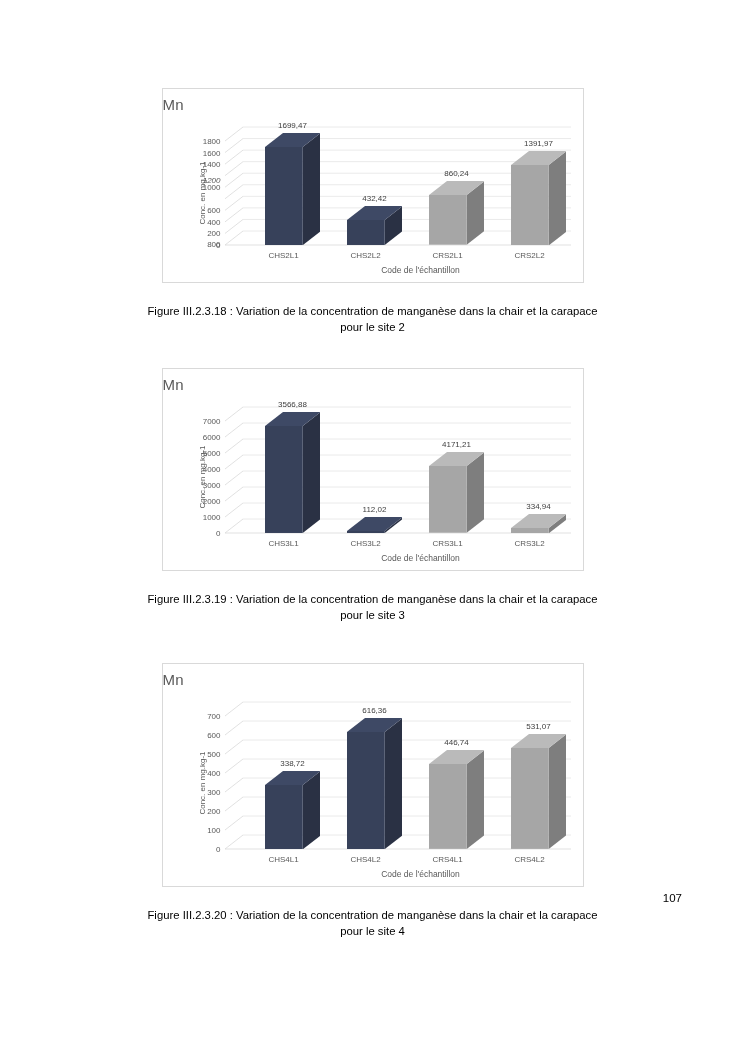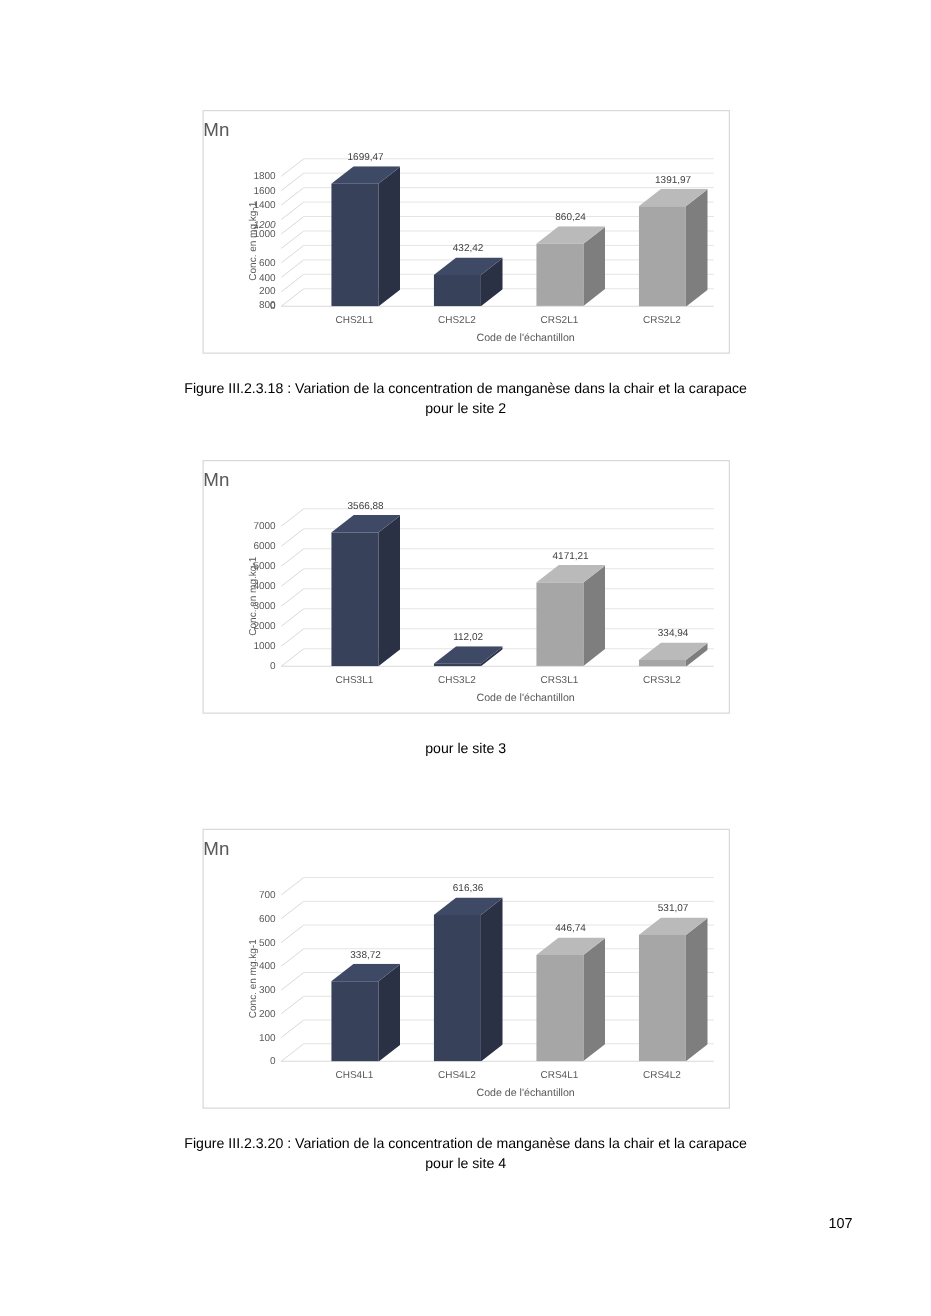--- a/index.html
+++ b/index.html
@@ -96,21 +96,21 @@
     margin:0 auto;
     text-align:center;
     font-size:11.3px;
     line-height:1.45;
     color:#000;
     font-family:"Liberation Sans", sans-serif;
   }
   .page-number{
     position:absolute;
     right:63px;
-    top:973px;
+    top:892px;
     font-size:11.5px;
     color:#000;
   }
 </style>
 </head>
 <body>
 
 <div class="page">
 
   <div class="figure-block" style="top:88px;">
@@ -269,20 +269,21 @@
           <div class="xlabels" style="top: 146px;">
             <div class="xl" style="width: 82px; left: 80px;">CHS3L1</div>
             <div class="xl" style="width: 82px; left: 162px;">CHS3L2</div>
             <div class="xl" style="width: 82px; left: 244px; text-align: center;">CRS3L1</div>
             <div class="xl" style="width: 82px; left: 326px;">CRS3L2</div>
           </div>
           <div class="xtitle" style="top: 160px;">Code de l'échantillon</div>
         </div>
     </div>
     <div class="caption" style="margin-top:20px;">
+      <div>Figure III.2.3.19 : Variation de la concentration de manganèse dans la chair et la carapace</div>
       <div>pour le site 3</div>
     </div>
   </div>
 
   <div class="figure-block" style="top:663px;">
     <div class="chart-frame" style="width:422px;height:224px;">
       <div class="chart-title">Mn</div>
       <div class="plot-wrap" id="pw2" style="height:199px;">
           <div class="ytitle" style="top: 94.5px;">Conc. en mg.kg-1</div>
           <div class="ylabels" style="top: 0px; height: 199px;">

